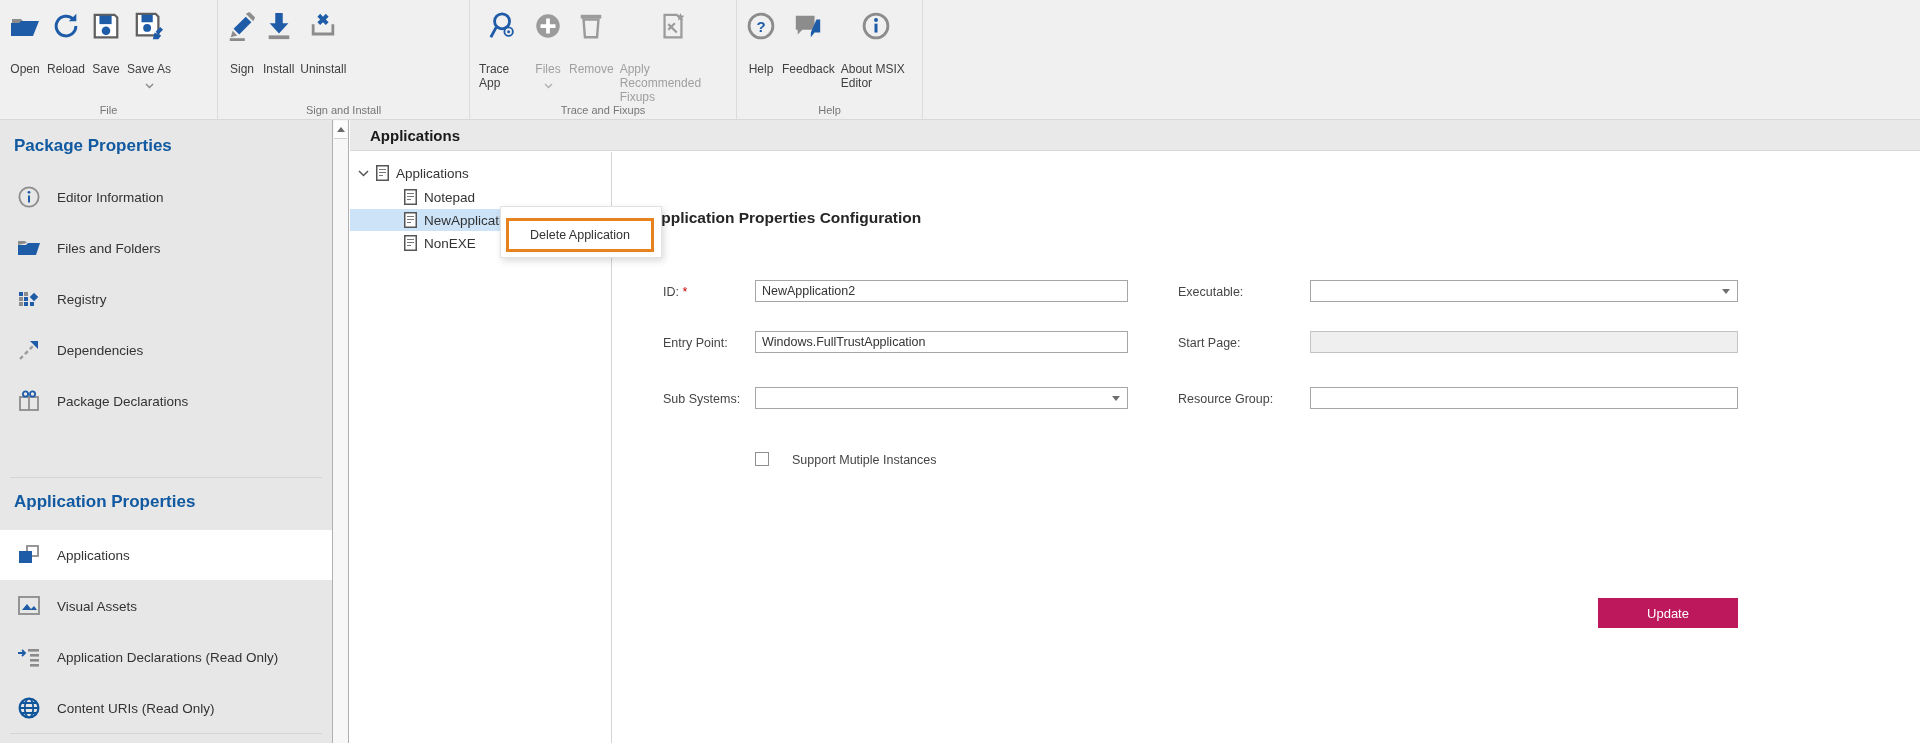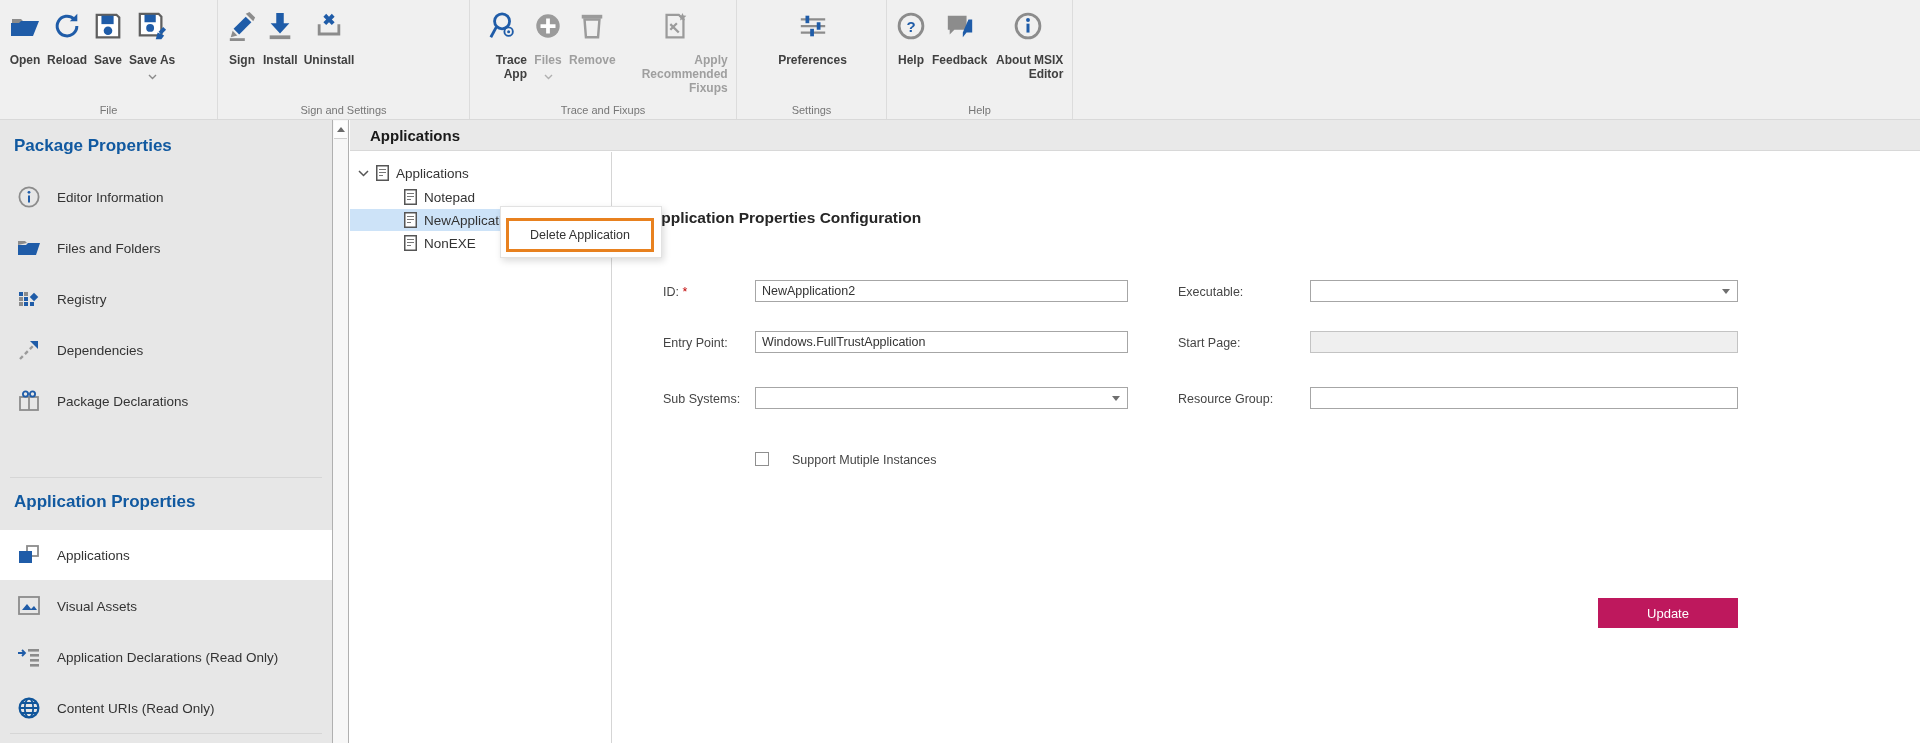--- a/index.html
+++ b/index.html
@@ -7,21 +7,21 @@
   #app { position:relative; width:1920px; height:743px; overflow:hidden; background:#fff; }
 
   
   .ribbon { position:absolute; top:0; left:0; width:1920px; height:120px; background:#f0f0f0; border-bottom:1px solid #d9d9d9; display:flex; }
   .rgroup { position:relative; height:100%; border-right:1px solid #dcdcdc; flex:none; }
   .rgroup.last { border-right:1px solid #dcdcdc; }
   .rgroup-fill { flex:1; border:none; }
   .rgroup-buttons { display:flex; align-items:flex-start; padding:7px 4px 0 6px; }
   .rbtn { display:flex; flex-direction:column; align-items:center; padding:1px 3px; color:#404040; font-size:12px; cursor:default; }
   .rbtn .ricon { height:36px; display:flex; align-items:center; justify-content:center; }
-  .rbtn .rlbl { text-align:right; line-height:1.18; margin-top:9px;font-weight:bold; }
+  .rbtn .rlbl { text-align:left; line-height:1.18; margin-top:18px; }
   .rbtn.disabled { color:#9f9f9f; }
   .rchev { margin-top:2px; }
   .rgroup-label { position:absolute; bottom:3px; left:0; width:100%; text-align:center; font-size:11px; color:#767676; }
 
   
   .sidebar { position:absolute; top:120px; left:0; width:332px; height:623px; background:#e7e7e7; }
   .sb-heading { position:absolute; left:14px; font-weight:bold; font-size:17px; color:#1159A0; }
   .sb-item { position:absolute; left:0; width:332px; height:50px; display:flex; align-items:center; padding-left:16px; font-size:13.5px; color:#333; cursor:default; }
   .sb-item.selected { background:#fff; }
   .sb-ic { width:26px; margin-right:15px; display:flex; align-items:center; justify-content:center; }
@@ -139,21 +139,21 @@
         <div class="rbtn">
           <span class="ricon">
             <svg width="30" height="30" viewBox="0 0 32 32">
                 <path d="M4 14v12h24V14h-3v9H7v-9z" fill="#8c8c8c"></path>
                 <path d="M10 6l3-3 3 3 3-3 3 3-3 3 3 3-3 3-3-3-3 3-3-3 3-3z" fill="#1F5CA8"></path>
               </svg>
           </span>
           <span class="rlbl">Uninstall</span>
         </div>
       </div>
-      <div class="rgroup-label">Sign and Settings</div>
+      <div class="rgroup-label">Sign and Install</div>
     </div>
 
     <div class="rgroup" style="width:267px">
       <div class="rgroup-buttons">
         <div class="rbtn" style="max-width:54px">
           <span class="ricon">
             <svg width="30" height="30" viewBox="0 0 32 32" fill="none">
                 <circle cx="15" cy="11" r="8" stroke="#1F5CA8" stroke-width="3"></circle>
                 <path d="M9 17L3 28" stroke="#1F5CA8" stroke-width="3"></path>
                 <circle cx="22" cy="22" r="4.5" stroke="#1F5CA8" stroke-width="2"></circle>
@@ -192,36 +192,20 @@
                 <path d="M11 14l9 9m-9-3l7-7" stroke="#9b9b9b" stroke-width="2.4"></path>
                 <path d="M24 2l1.2 2.7 2.9.4-2.1 2 .5 2.9-2.5-1.4-2.6 1.4.5-2.9-2.1-2 2.9-.4z" fill="#9b9b9b"></path>
               </svg>
           </span>
           <span class="rlbl">Apply Recommended Fixups</span>
         </div>
       </div>
       <div class="rgroup-label">Trace and Fixups</div>
     </div>
 
-    <div class="rgroup" style="width:150px">
-      <div class="rgroup-buttons" style="justify-content:center">
-        <div class="rbtn">
-          <span class="ricon">
-            <svg width="30" height="30" viewBox="0 0 32 32" fill="none">
-                <path d="M3 9h26M3 16h26M3 23h26" stroke="#8c8c8c" stroke-width="2.4"></path>
-                <rect x="8" y="5" width="4" height="8" fill="#1F5CA8"></rect>
-                <rect x="20" y="12" width="4" height="8" fill="#1F5CA8"></rect>
-                <rect x="13" y="19" width="4" height="8" fill="#1F5CA8"></rect>
-              </svg>
-          </span>
-          <span class="rlbl">Preferences</span>
-        </div>
-      </div>
-      <div class="rgroup-label">Settings</div>
-    </div>
 
     <div class="rgroup last" style="width:186px">
       <div class="rgroup-buttons">
         <div class="rbtn">
           <span class="ricon">
             <svg width="30" height="30" viewBox="0 0 32 32">
                 <circle cx="16" cy="16" r="12.7" fill="none" stroke="#8c8c8c" stroke-width="3"></circle>
                 <text x="16" y="22" font-size="16" font-weight="bold" fill="#1F5CA8" text-anchor="middle" font-family="inherit">?</text>
               </svg>
           </span>

